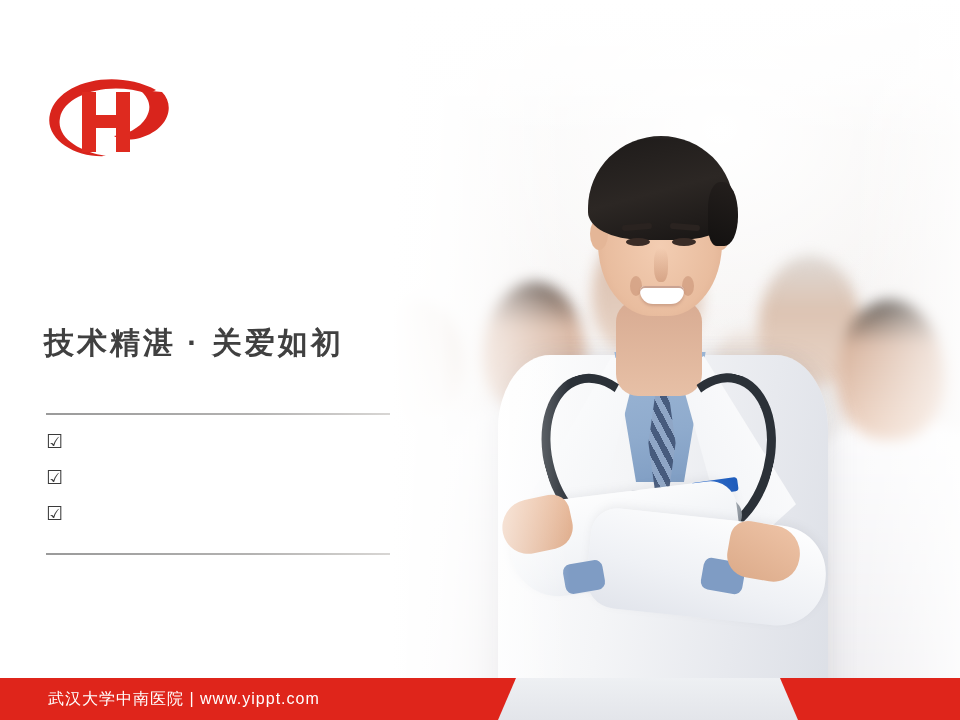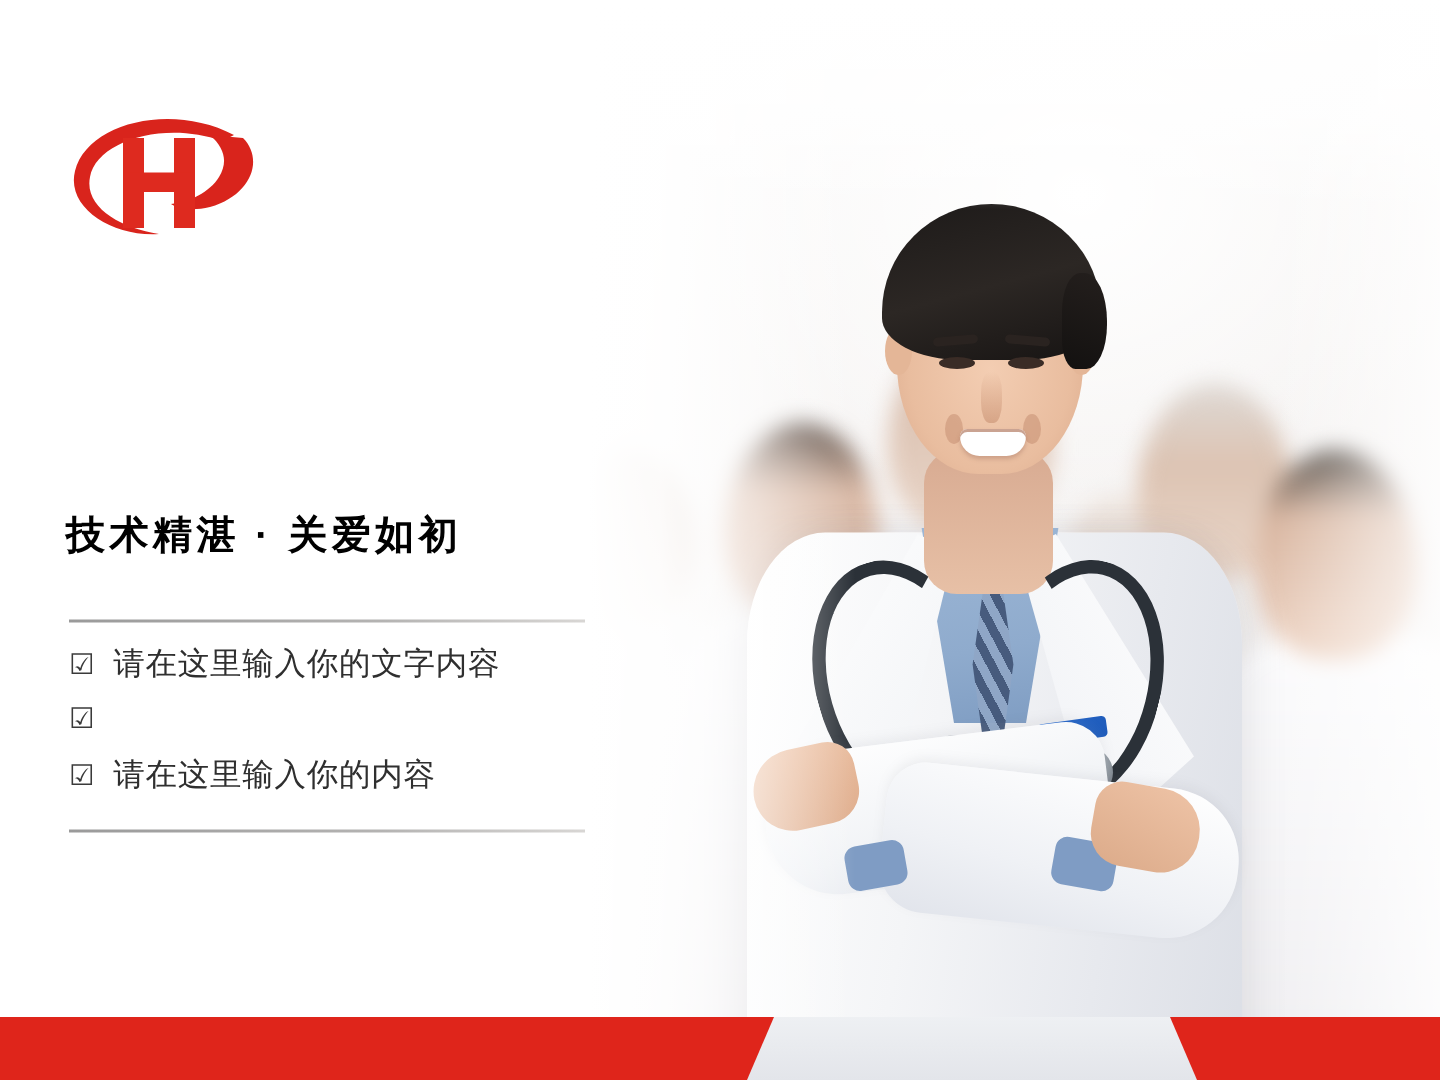--- a/index.html
+++ b/index.html
@@ -176,22 +176,22 @@
   .logo { position: absolute; left: 44px; top: 72px; width: 130px; height: 96px; }
 
   
   .title {
     position: absolute; left: 44px; top: 246px;
     font-size: 56px; font-weight: bold; color: #df251b;
     letter-spacing: 2px; line-height: 1.08; white-space: nowrap;
     text-shadow: 1px 1px 0 rgba(120,10,5,.18);
   }
   .subtitle {
-    position: absolute; left: 44px; top: 342px;
-    font-size: 26px; font-weight: bold; color: #000000;
+    position: absolute; left: 44px; top: 326px;
+    font-size: 30px; font-weight: bold; color: #404040;
     letter-spacing: 3px; line-height: 1.15; white-space: nowrap;
   }
   .rule {
     position: absolute; left: 46px; width: 344px; height: 2px;
     background: linear-gradient(90deg,#9a9a9a 0%, #b4b3b2 60%, #d8d6d4 100%);
   }
   .rule-top { top: 413px; }
   .rule-bottom { top: 553px; }
 
   .bullets { position: absolute; left: 46px; top: 432px; width: 360px; }
@@ -302,29 +302,28 @@
     </svg>
   </div>
 
   <div class="subtitle">技术精湛 · 关爱如初</div>
 
   <div class="rule rule-top"></div>
 
   <div class="bullets">
     <div class="bullet">
       <span class="box">☑</span>
-      <span>请在这里输入你的文字内容</span>
     </div>
     <div class="bullet">
       <span class="box">☑</span>
     </div>
     <div class="bullet">
       <span class="box">☑</span>
-      <span>请在这里输入你的内容</span>
     </div>
   </div>
 
   <div class="rule rule-bottom"></div>
 
   <div class="footer-bar"></div>
   <div class="footer-overlap"></div>
+  <div class="footer-text">武汉大学中南医院 | www.yippt.com</div>
 
 </div>
 
 </body></html>

